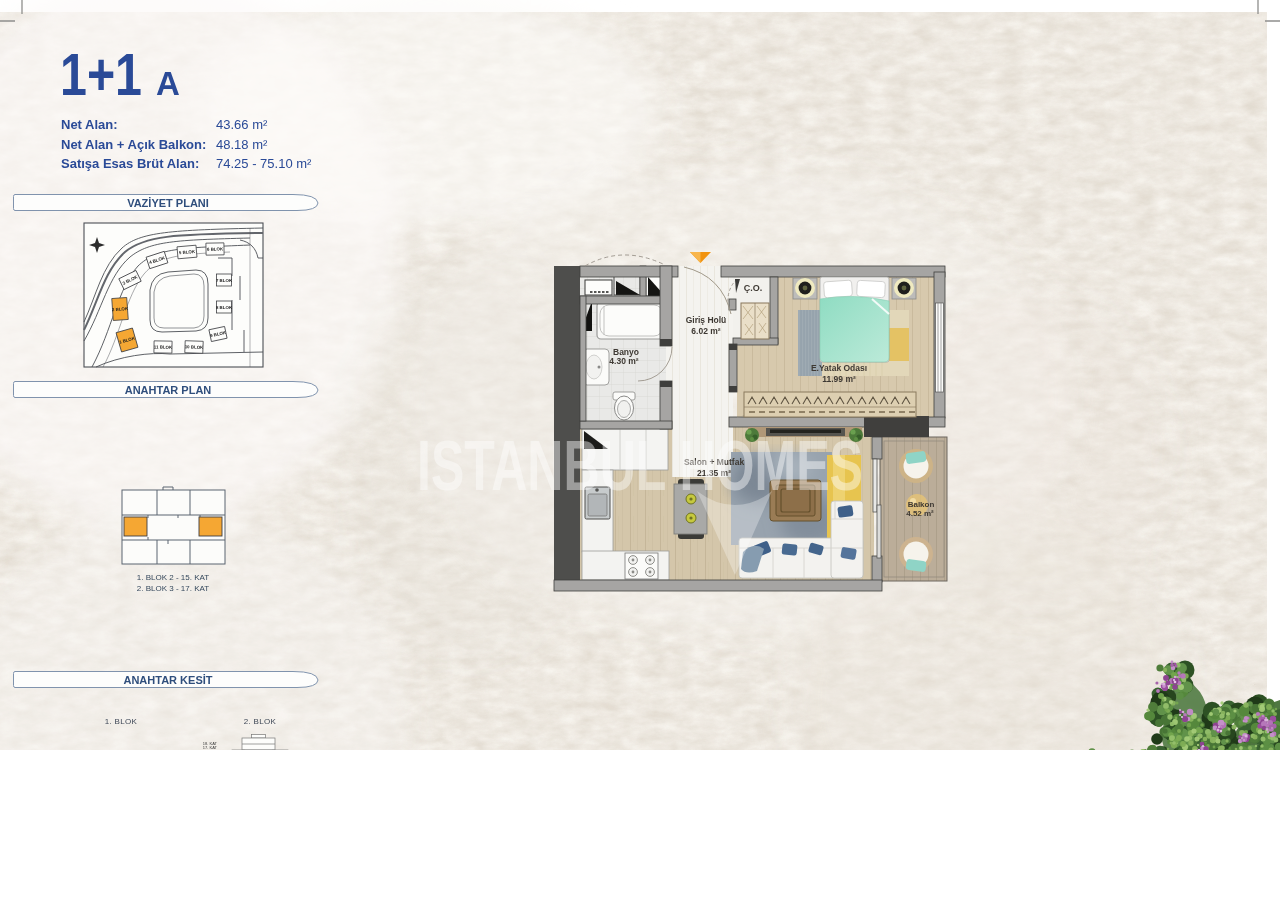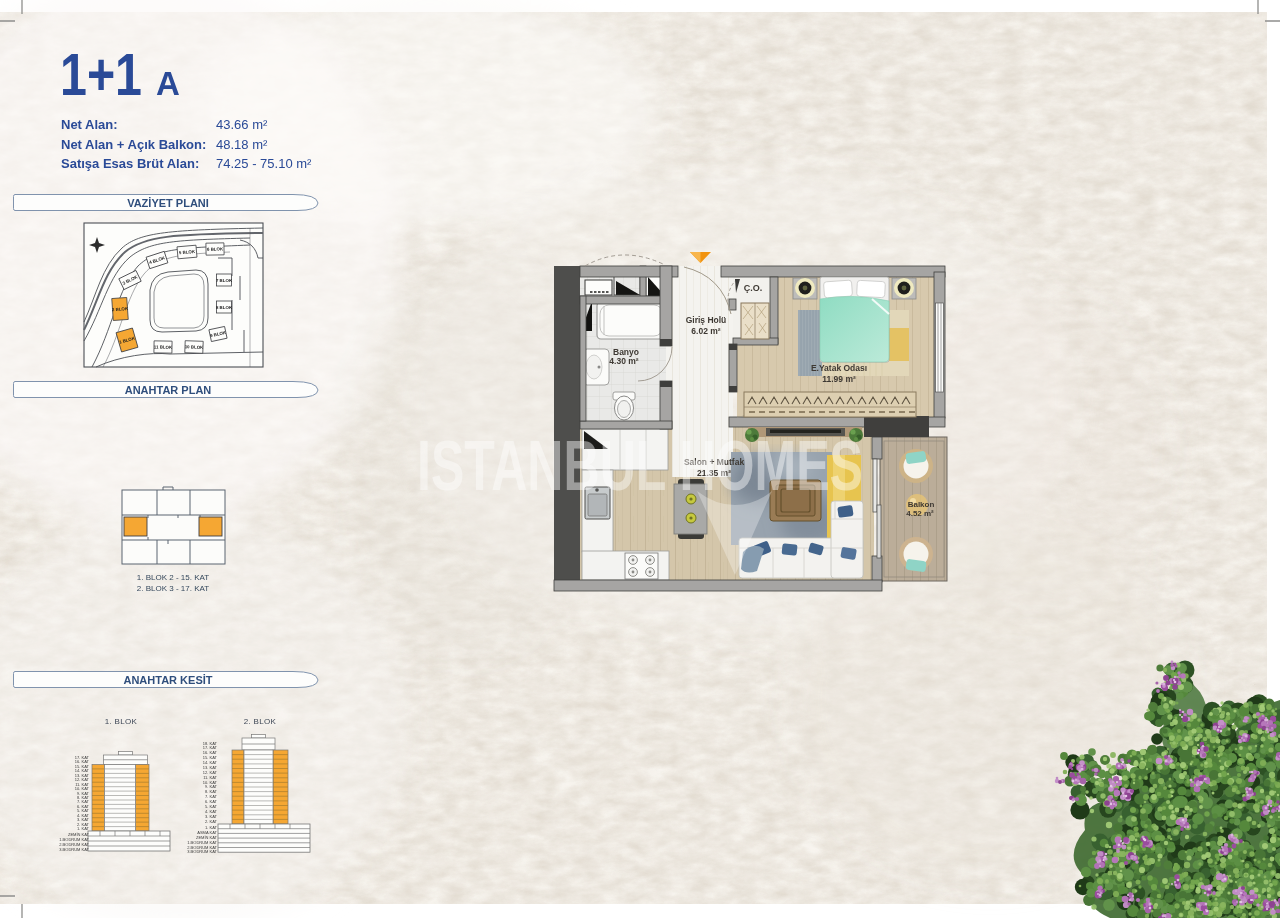--- a/index.html
+++ b/index.html
@@ -1,16 +1,16 @@
 <!DOCTYPE html>
 <html><head><meta charset="utf-8">
 <style>
 html,body{margin:0;padding:0;background:#ffffff;}
 *{font-family:"Liberation Sans", sans-serif;}
-#page{position:relative;width:1280px;height:918px;overflow:hidden;}
+#page{position:relative;width:1280px;height:750px;overflow:hidden;}
 </style></head><body>
 <div id="page">
 <svg width="1280" height="918" viewBox="0 0 1280 918">
 <defs>
 <filter id="ptex" x="0" y="0" width="100%" height="100%" color-interpolation-filters="sRGB">
   <feTurbulence type="fractalNoise" baseFrequency="0.045 0.09" numOctaves="4" seed="11" result="n"></feTurbulence>
   <feColorMatrix in="n" type="matrix" values="0 0 0 0 0.885  0 0 0 0 0.858  0 0 0 0 0.815  0.9 0.9 0 0 -0.45" result="w"></feColorMatrix>
 </filter>
 <filter id="ptex2" x="0" y="0" width="100%" height="100%" color-interpolation-filters="sRGB">
   <feTurbulence type="fractalNoise" baseFrequency="0.055 0.11" numOctaves="3" seed="5" result="n"></feTurbulence>

